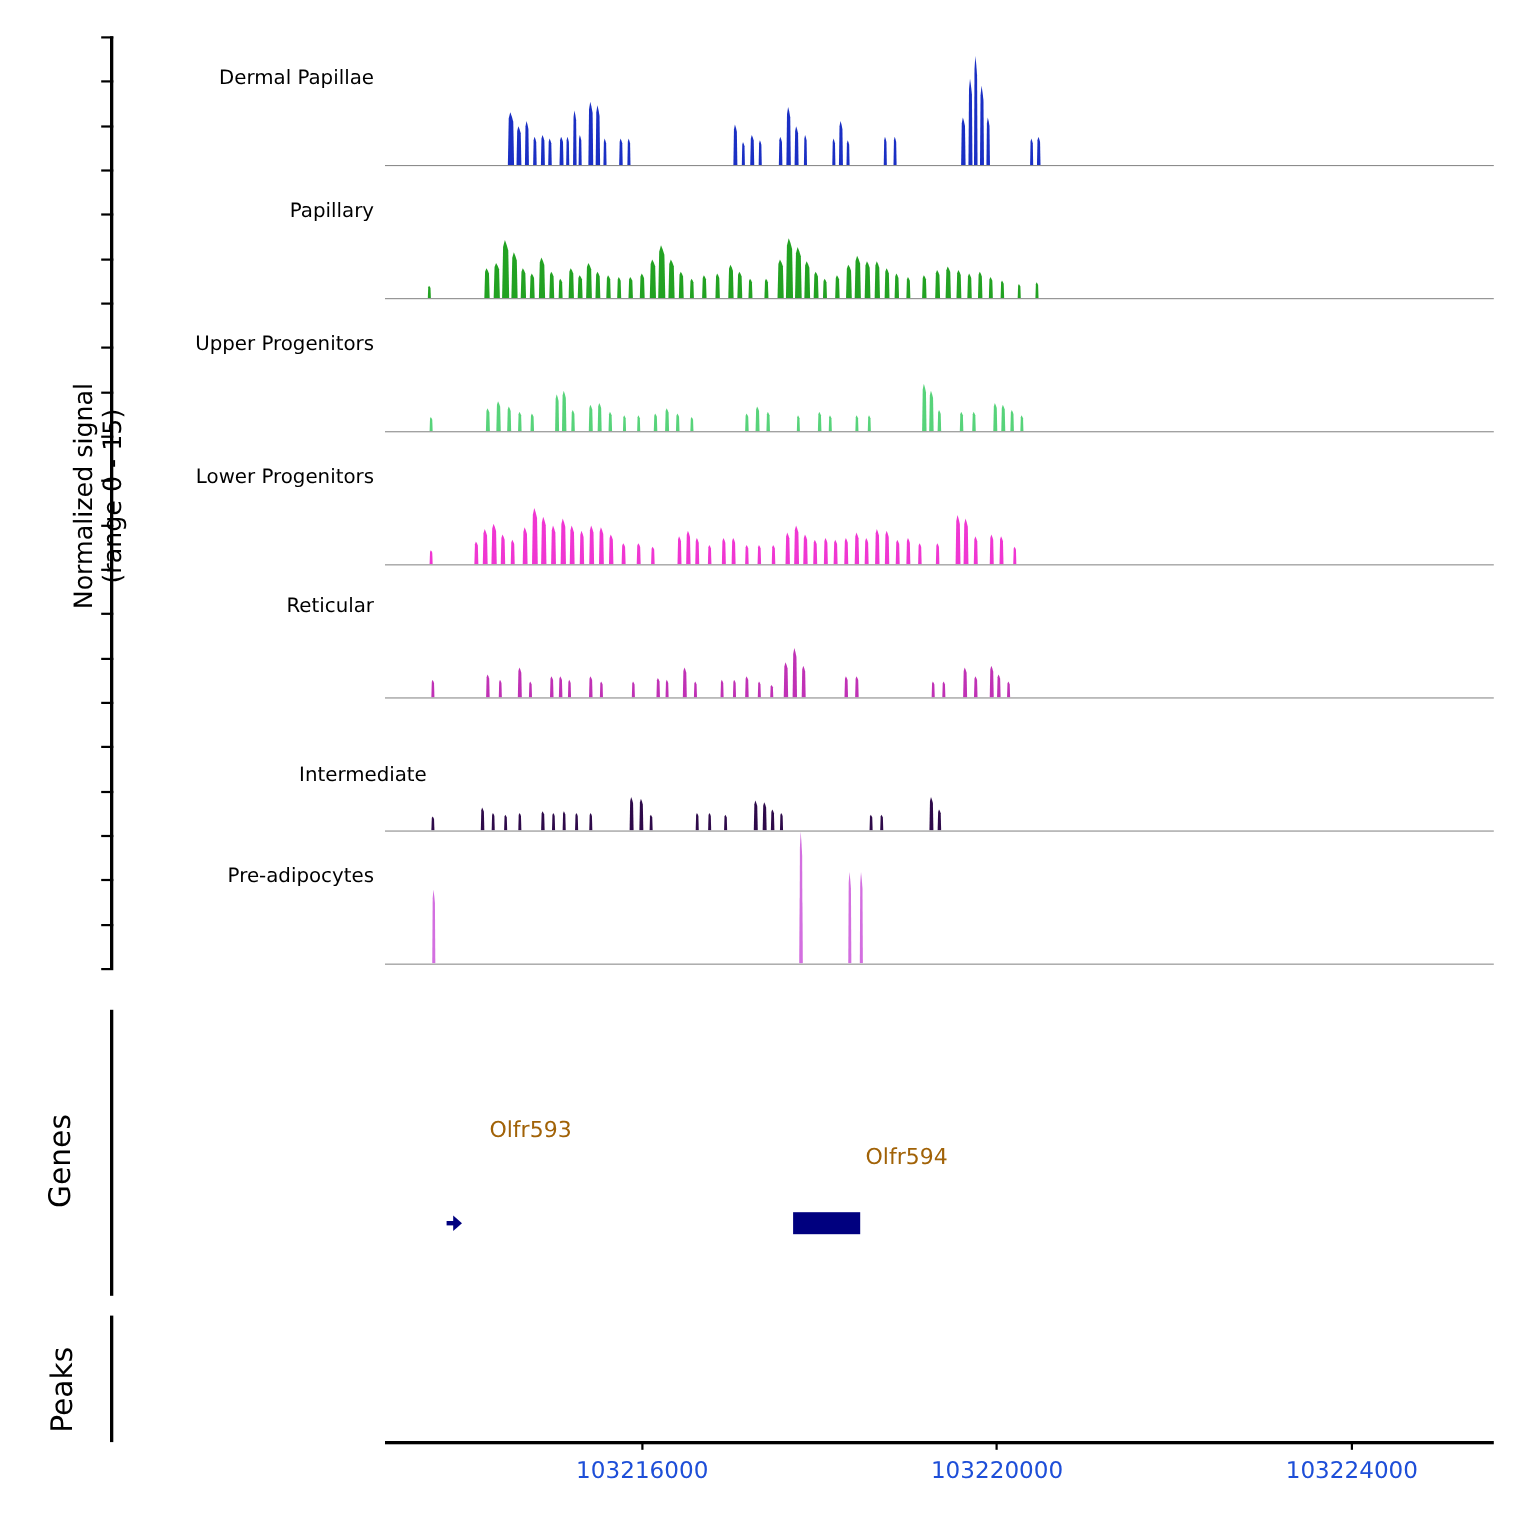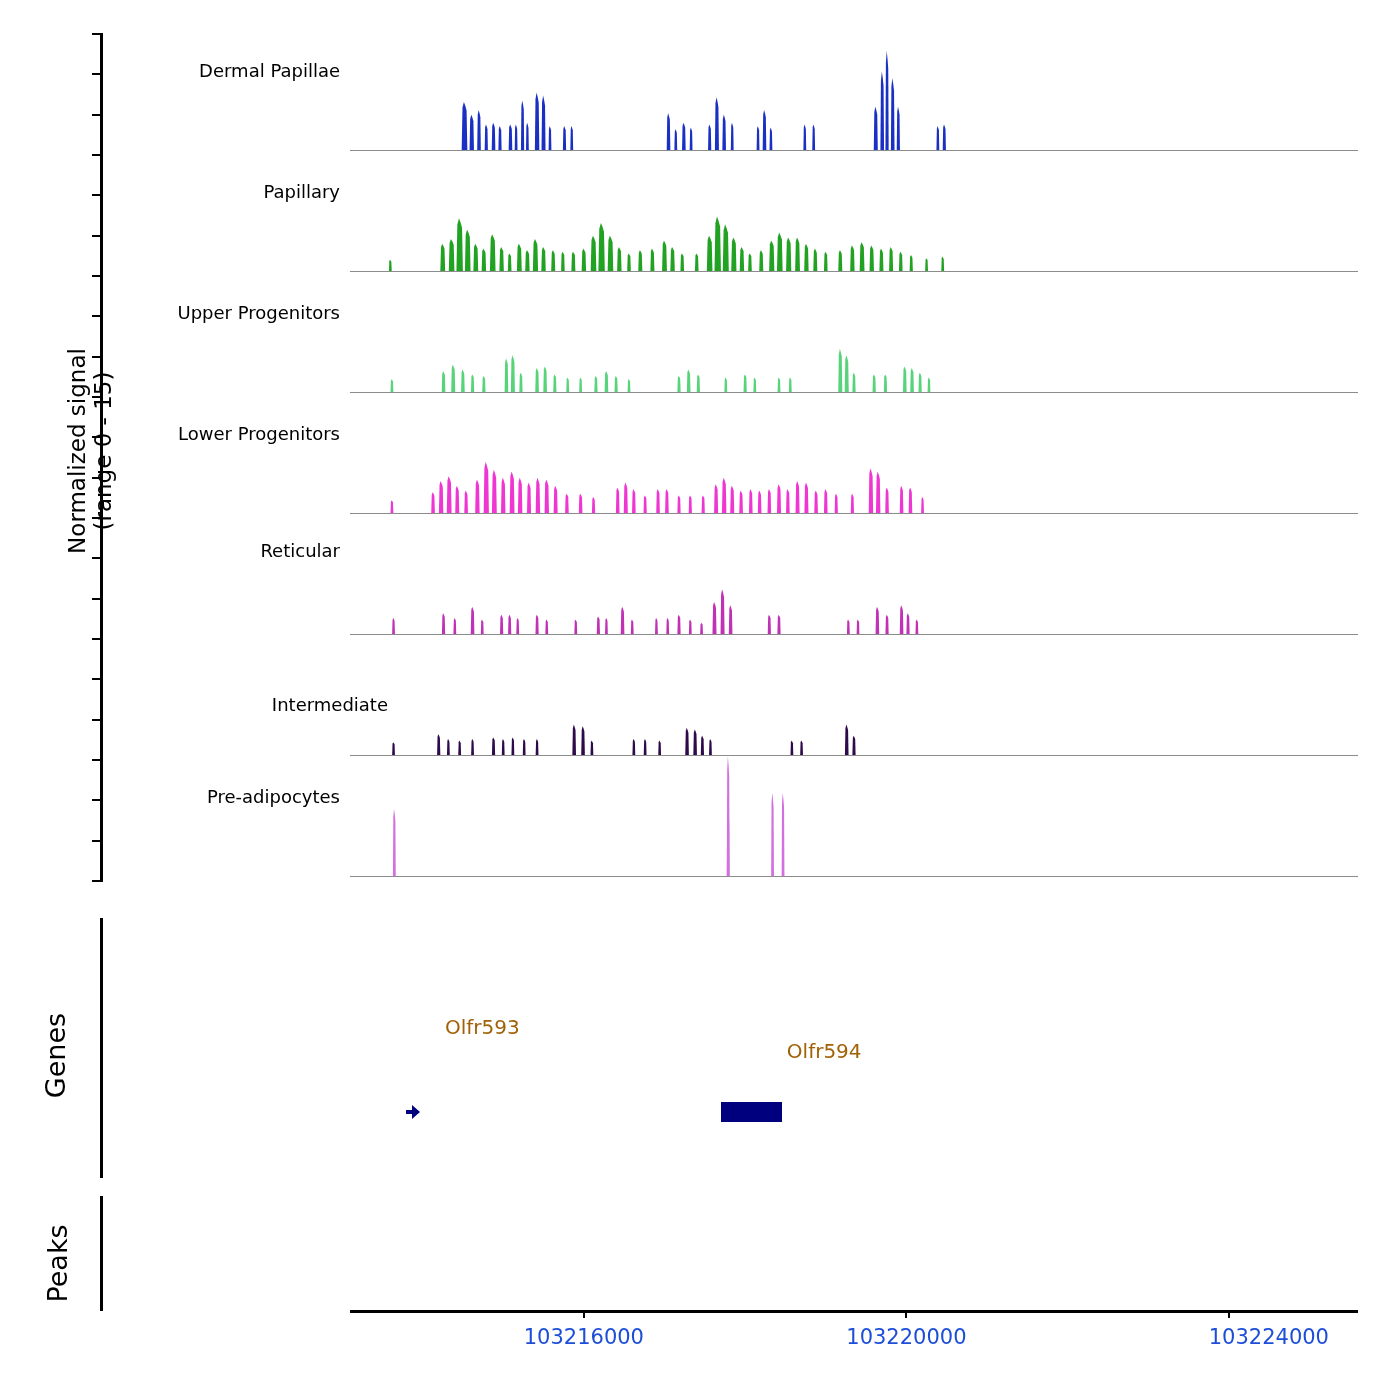--- a/index.html
+++ b/index.html
@@ -403,21 +403,21 @@
       <div style="position: absolute; left: 722.944px; top: 1105px; width: 0px; height: 0px; border-top: 7px solid transparent; border-bottom: 7px solid transparent; border-left: 8px solid rgb(0, 0, 127);"></div>
     </div>
 
   <div class="x-axis-line" style="left:350px; top:1310px; width:1008px;"></div>
   <div id="xticks">
       <div style="position: absolute; left: 582.856px; top: 1310px; width: 2px; height: 8px; background: rgb(0, 0, 0);"></div>
       <div class="x-tick-label" style="left: 483.856px; top: 1325px; width: 200px;">103216000</div>
       <div style="position: absolute; left: 905.416px; top: 1310px; width: 2px; height: 8px; background: rgb(0, 0, 0);"></div>
       <div class="x-tick-label" style="left: 806.416px; top: 1325px; width: 200px;">103220000</div>
       <div style="position: absolute; left: 1227.98px; top: 1310px; width: 2px; height: 8px; background: rgb(0, 0, 0);"></div>
-      <div class="x-tick-label" style="left: 1128.98px; top: 1325px; width: 200px; text-align: right;">103224000</div>
+      <div class="x-tick-label" style="left: 1128.98px; top: 1325px; width: 200px;">103224000</div>
     </div>
 
 <div class="axis-tick" style="left: 92px; top: 33px;"></div>
     <div class="axis-tick" style="left: 92px; top: 73.3333px;"></div>
     <div class="axis-tick" style="left: 92px; top: 113.667px;"></div>
     <div class="axis-tick" style="left: 92px; top: 154px;"></div>
     <div class="axis-tick" style="left: 92px; top: 194.333px;"></div>
     <div class="axis-tick" style="left: 92px; top: 234.667px;"></div>
     <div class="axis-tick" style="left: 92px; top: 275px;"></div>
     <div class="axis-tick" style="left: 92px; top: 315.333px;"></div>

